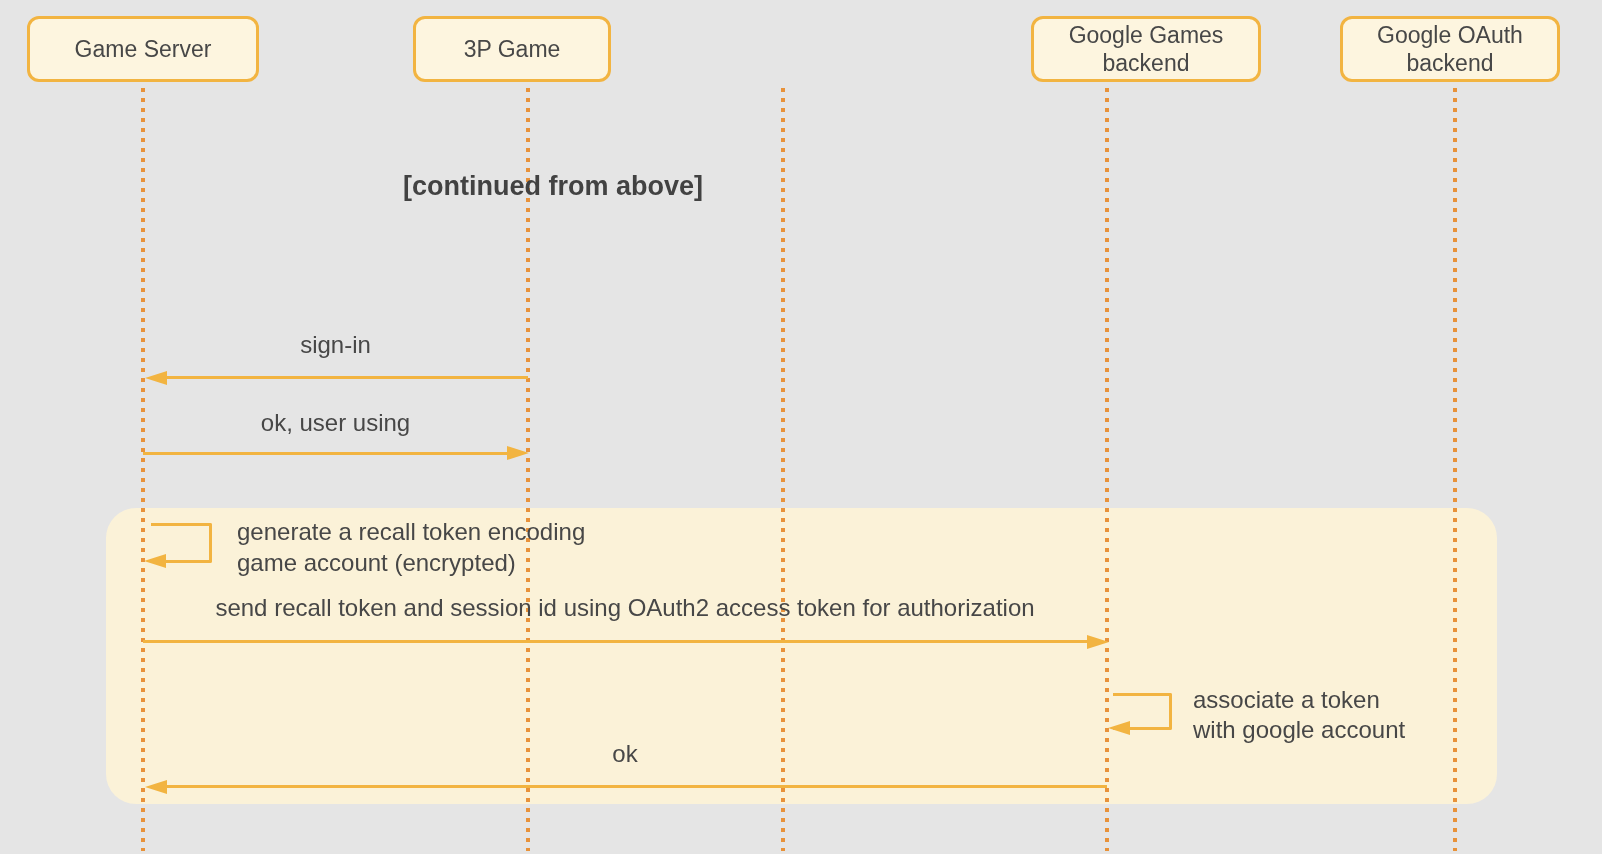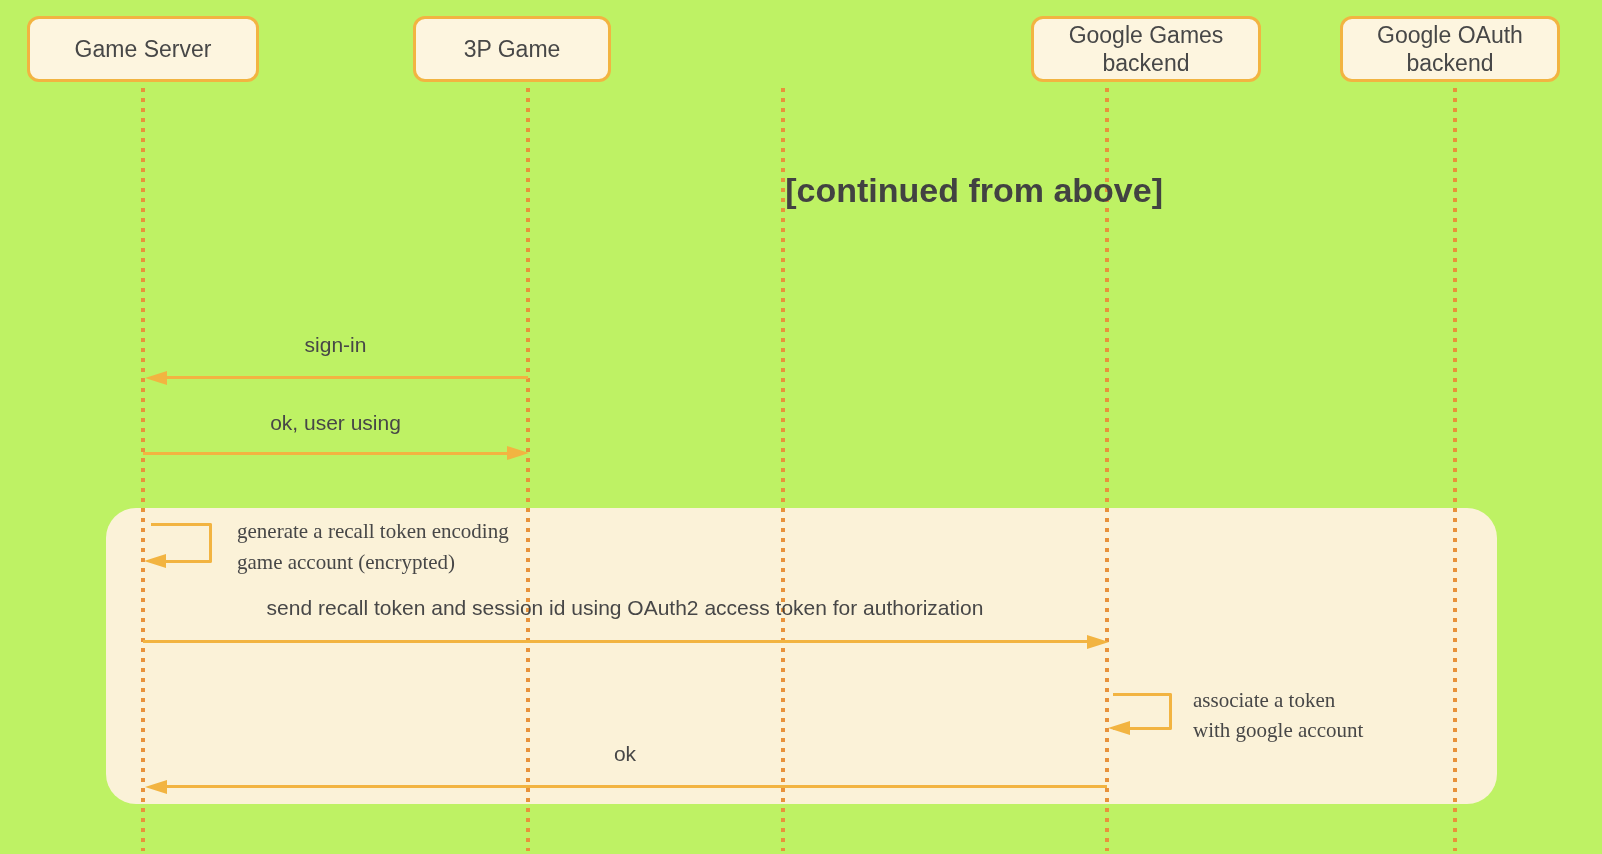--- a/index.html
+++ b/index.html
@@ -10,21 +10,21 @@
     --highlight-fill:#FBF2D8;
     --text:#474747;
     --heading-text:#424242;
   }
   *{margin:0;padding:0;box-sizing:border-box;}
   html,body{background:#ffffff;}
   body{font-family:"Liberation Sans","DejaVu Sans",sans-serif;}
   .canvas{
     position:relative;
     width:1602px;height:854px;
-    background:#bef264;
+    background:#e5e5e5;
     overflow:hidden;
   }
   
   .region{
     position:absolute;
     left:106px;top:508px;width:1391px;height:296px;
     background:var(--highlight-fill);
     border-radius:30px;
   }
   
@@ -49,33 +49,33 @@
     background-image:repeating-linear-gradient(to bottom,var(--lifeline) 0 4px,transparent 4px 10px);
   }
   .lifeline.l1{left:141px;}
   .lifeline.l2{left:526px;}
   .lifeline.l3{left:781px;}
   .lifeline.l4{left:1105px;}
   .lifeline.l5{left:1453px;}
   
   .heading{
     position:absolute;left:403px;top:171px;width:760px;
-    text-align:right;
-    font-size:34px;font-weight:bold;color:var(--heading-text);
+    text-align:left;
+    font-size:27px;font-weight:bold;color:var(--heading-text);
   }
   
   .msg-label{
     position:absolute;
-    font-size:21px;line-height:28px;color:var(--text);
+    font-size:24px;line-height:28px;color:var(--text);
     text-align:center;
   }
   .msg-label.w-narrow{left:143px;width:385px;}
   .msg-label.w-wide{left:143px;width:964px;}
   .msg-label.self{
-    text-align:left;white-space:pre-line;font-family:Liberation Serif, serif;
+    text-align:left;white-space:pre-line;
   }
   .msg-label.self1{left:237px;top:516px;line-height:31px;}
   .msg-label.self2{left:1193px;top:685px;line-height:30px;}
   
   .arrow-line{
     position:absolute;height:3px;background:var(--arrow);
   }
   
   .head{
     position:absolute;width:0;height:0;

